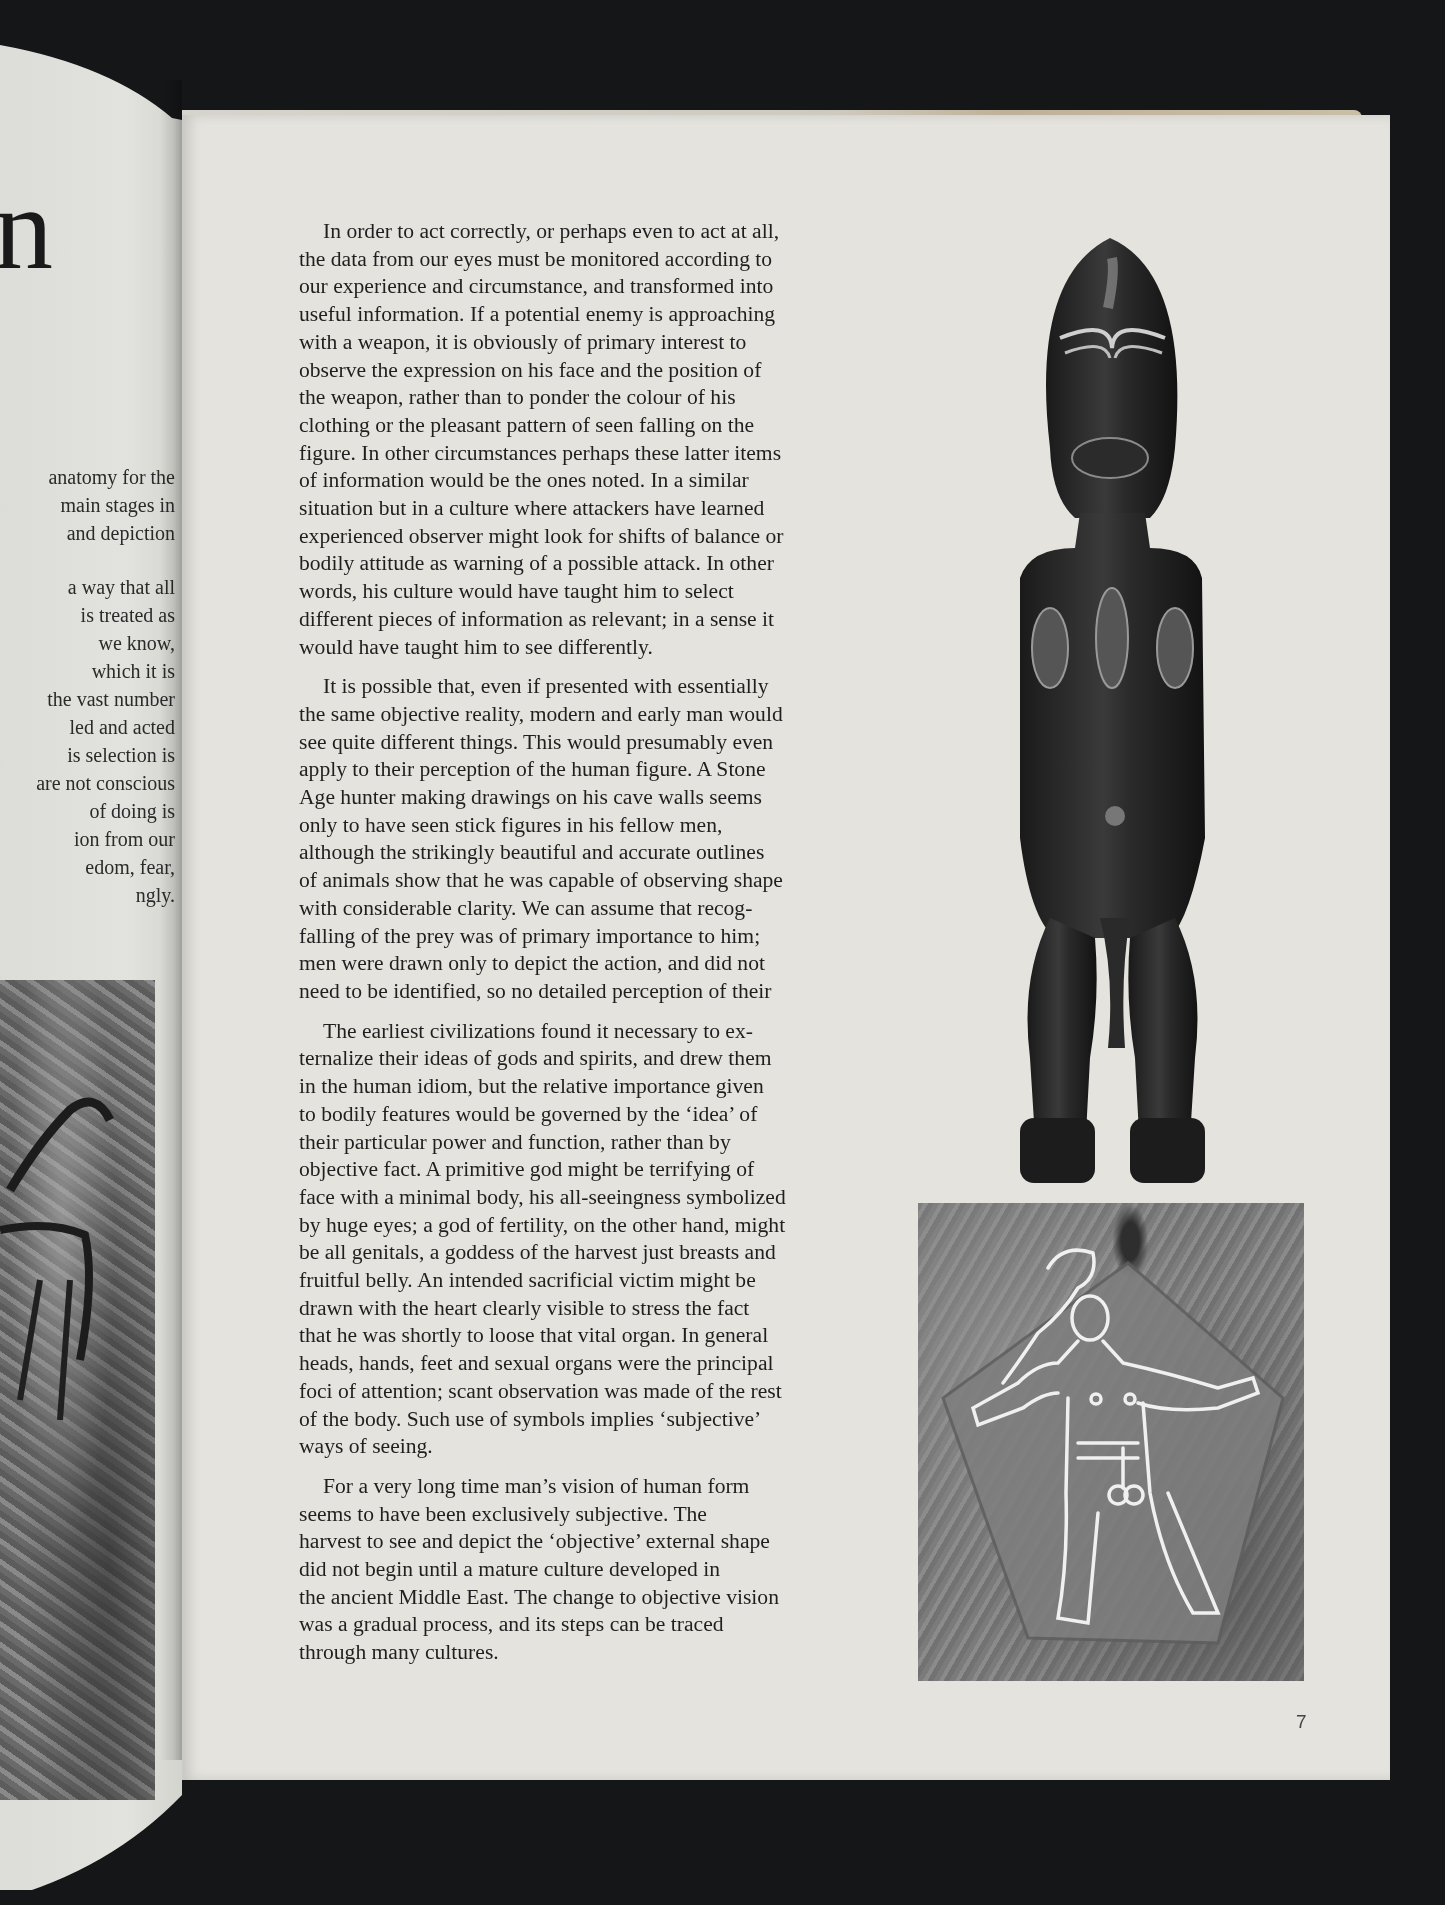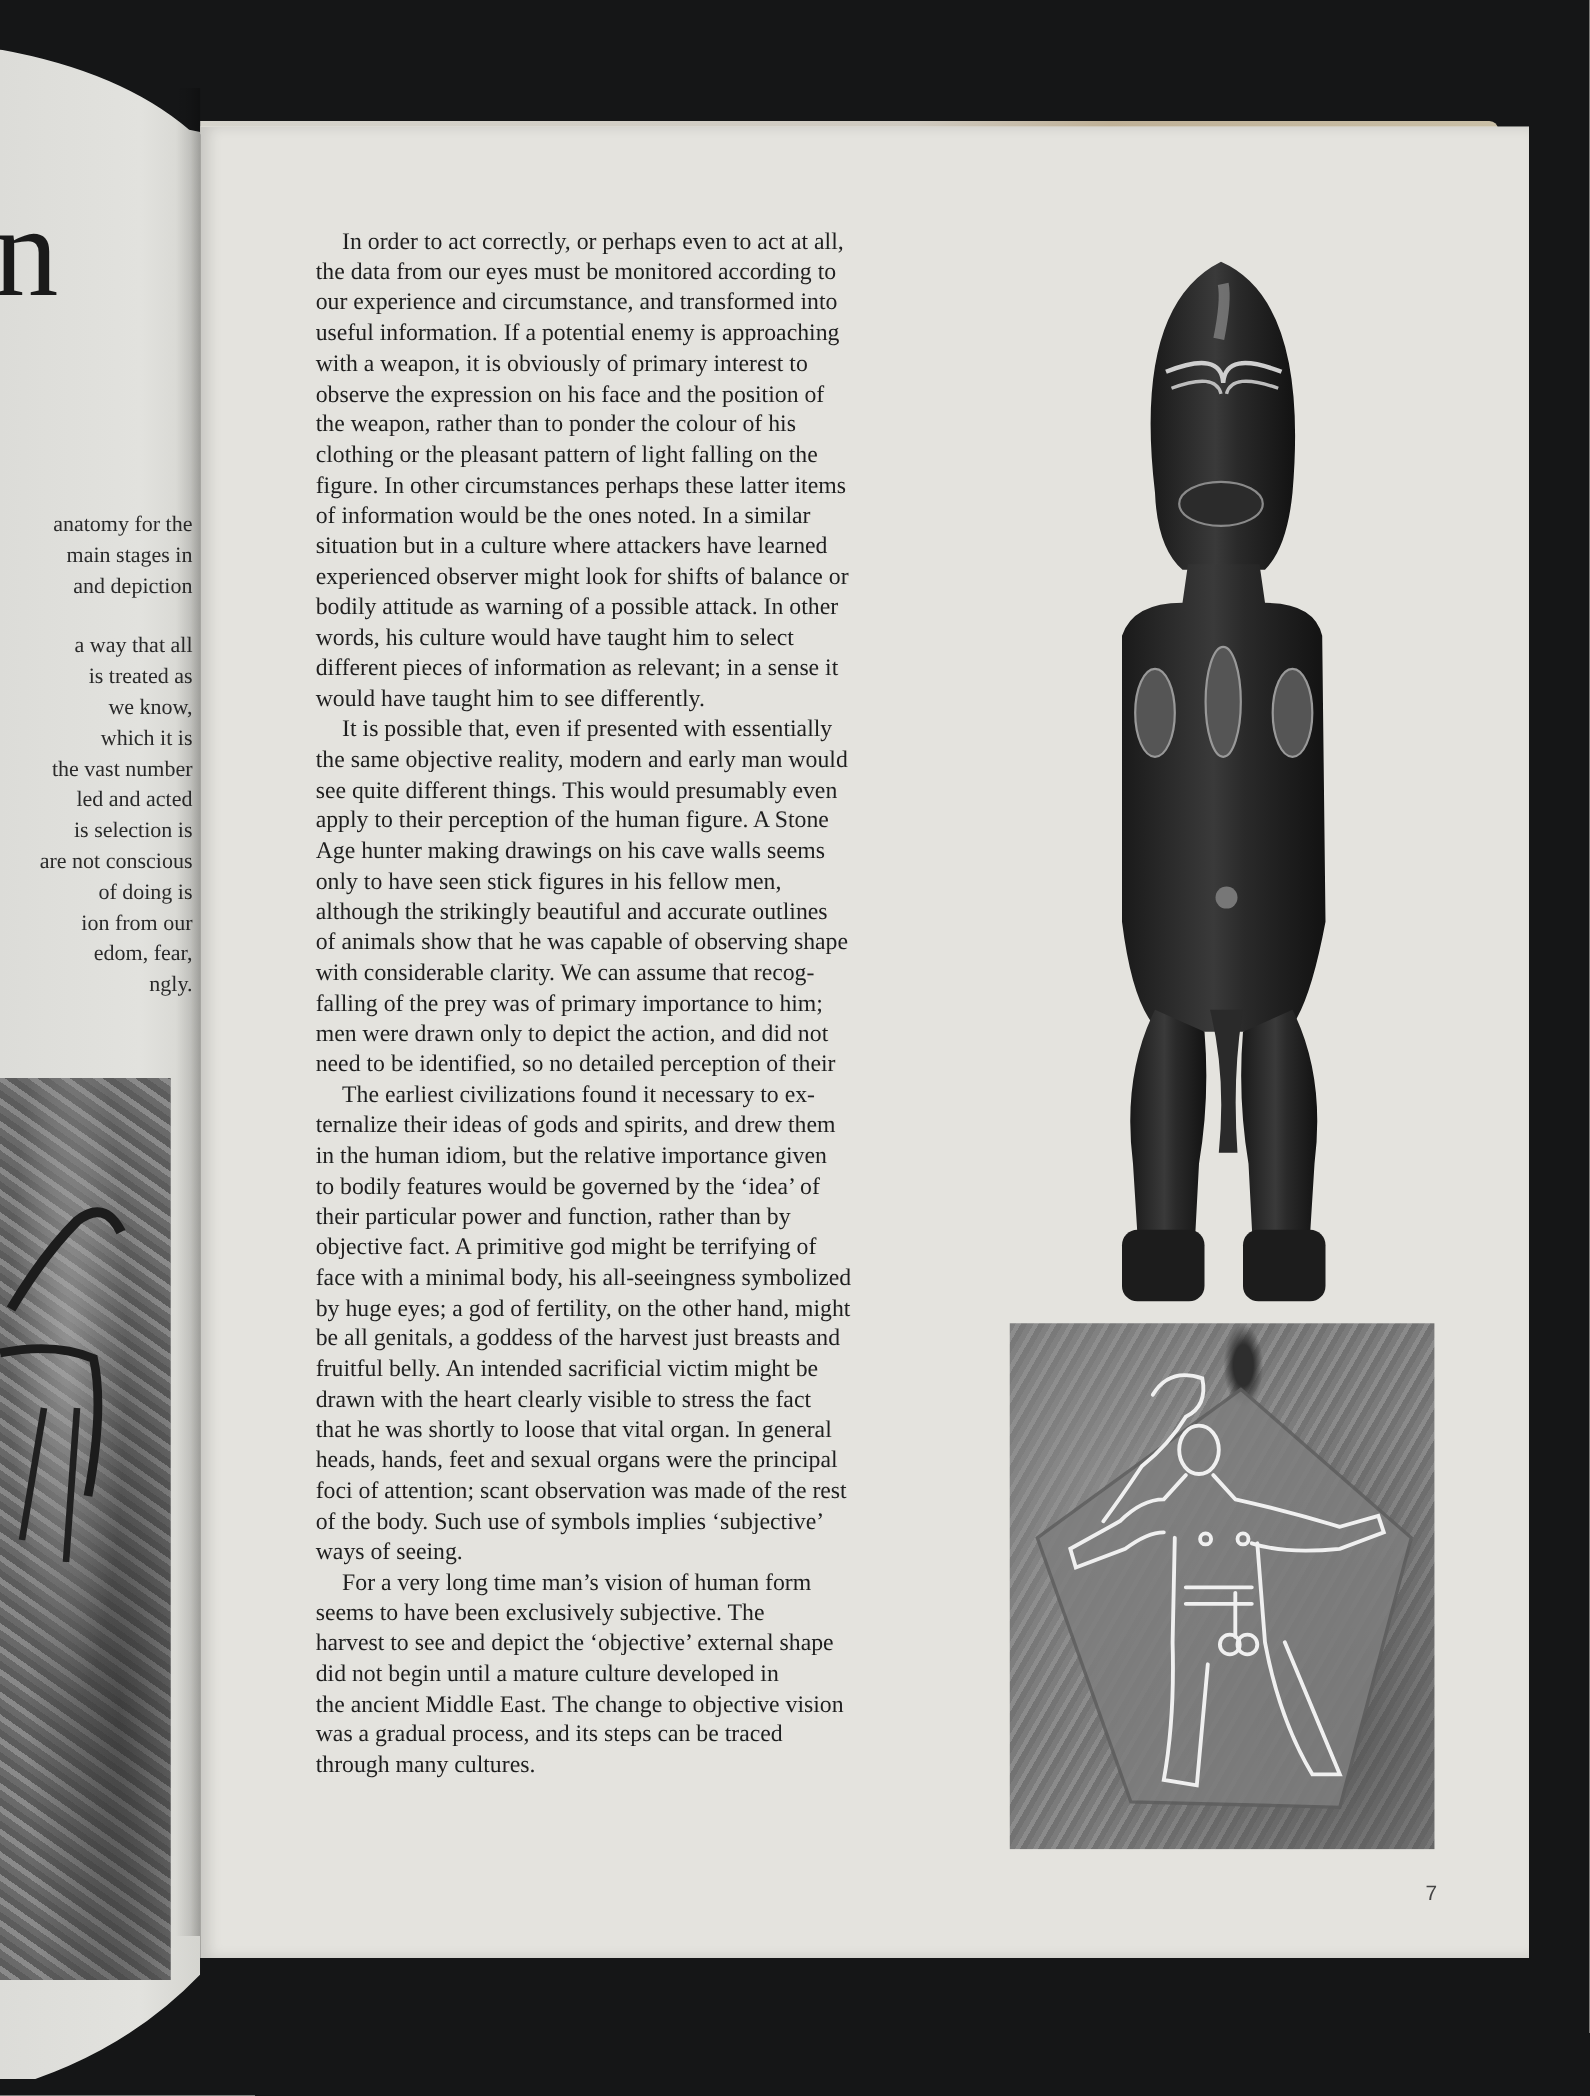--- a/index.html
+++ b/index.html
@@ -48,21 +48,21 @@
     }
     .page-top-strip {
       position: absolute; left: 182px; top: 110px; width: 1180px; height: 12px;
       background: linear-gradient(90deg, #d6d4cc 0%, #cfcac0 55%, #bfb197 70%, #c9bfa6 100%);
       border-radius: 0 8px 0 0;
     }
     .body-text {
       position: absolute; left: 287px; top: 206px; width: 600px;
       font-size: 21.6px; line-height: 27.7px; color: #1f1f1f;
     }
-    .body-text p { margin: 0; }
+    .body-text p { margin: 12px; }
     .body-text .ln { display: block; white-space: nowrap; }
     .body-text .indent { padding-left: 24px; }
 
     .figure-statue {
       position: absolute; left: 990px; top: 218px; width: 245px; height: 968px;
     }
     .figure-carving {
       position: absolute; left: 918px; top: 1203px; width: 386px; height: 478px;
       background:
         radial-gradient(ellipse at 55% 8%, #2e2e2e 0 3%, transparent 6%),
@@ -114,21 +114,21 @@
 
 <div class="body-text">
   <p>
     <span class="ln indent">In order to act correctly, or perhaps even to act at all,</span>
     <span class="ln">the data from our eyes must be monitored according to</span>
     <span class="ln">our experience and circumstance, and transformed into</span>
     <span class="ln">useful information. If a potential enemy is approaching</span>
     <span class="ln">with a weapon, it is obviously of primary interest to</span>
     <span class="ln">observe the expression on his face and the position of</span>
     <span class="ln">the weapon, rather than to ponder the colour of his</span>
-    <span class="ln">clothing or the pleasant pattern of light falling on the</span>
+    <span class="ln">clothing or the pleasant pattern of seen falling on the</span>
     <span class="ln">figure. In other circumstances perhaps these latter items</span>
     <span class="ln">of information would be the ones noted. In a similar</span>
     <span class="ln">situation but in a culture where attackers have learned</span>
     <span class="ln">experienced observer might look for shifts of balance or</span>
     <span class="ln">bodily attitude as warning of a possible attack. In other</span>
     <span class="ln">words, his culture would have taught him to select</span>
     <span class="ln">different pieces of information as relevant; in a sense it</span>
     <span class="ln">would have taught him to see differently.</span>
   </p>
   <p>

